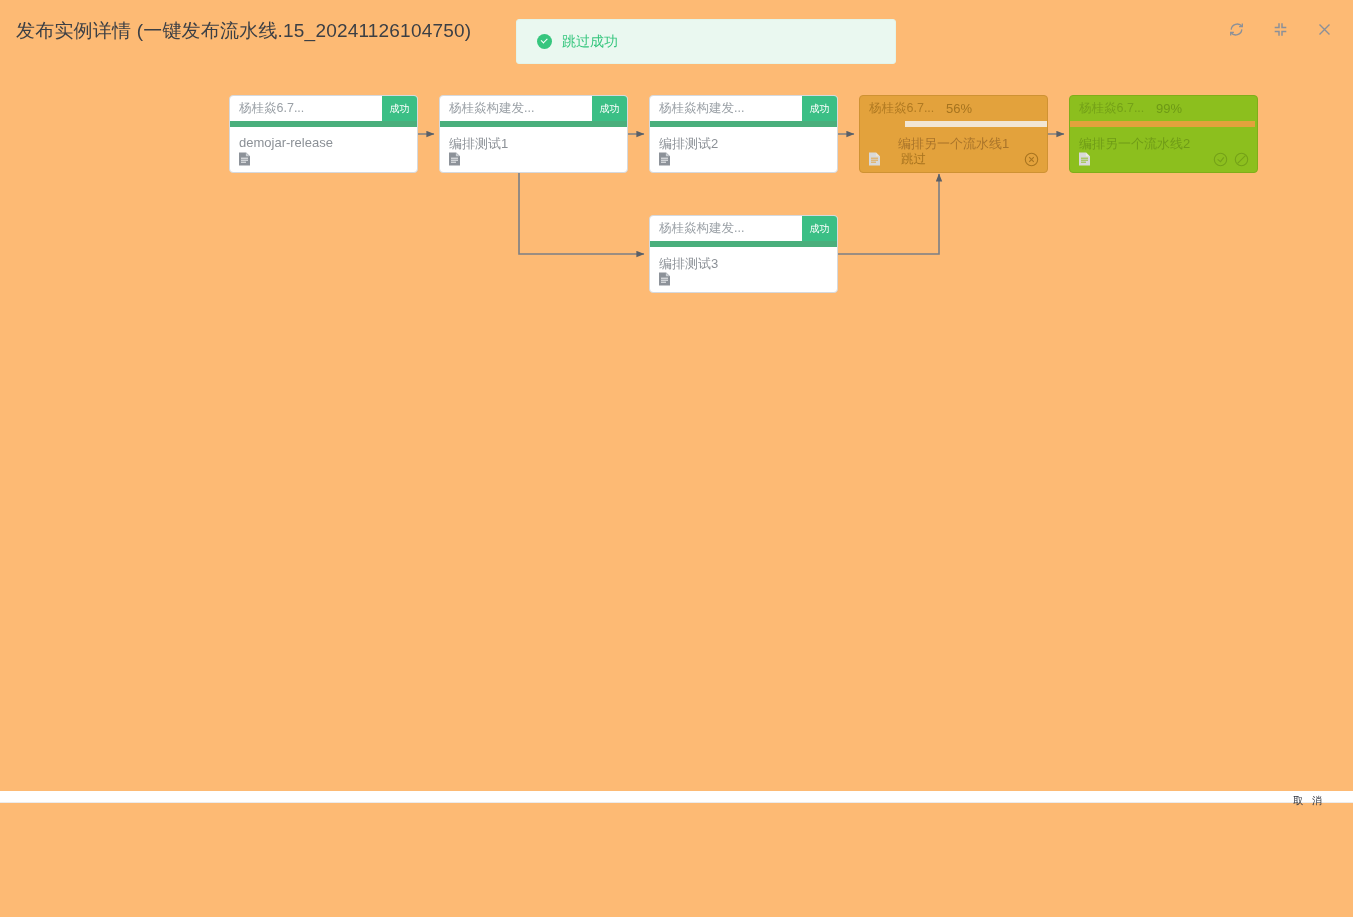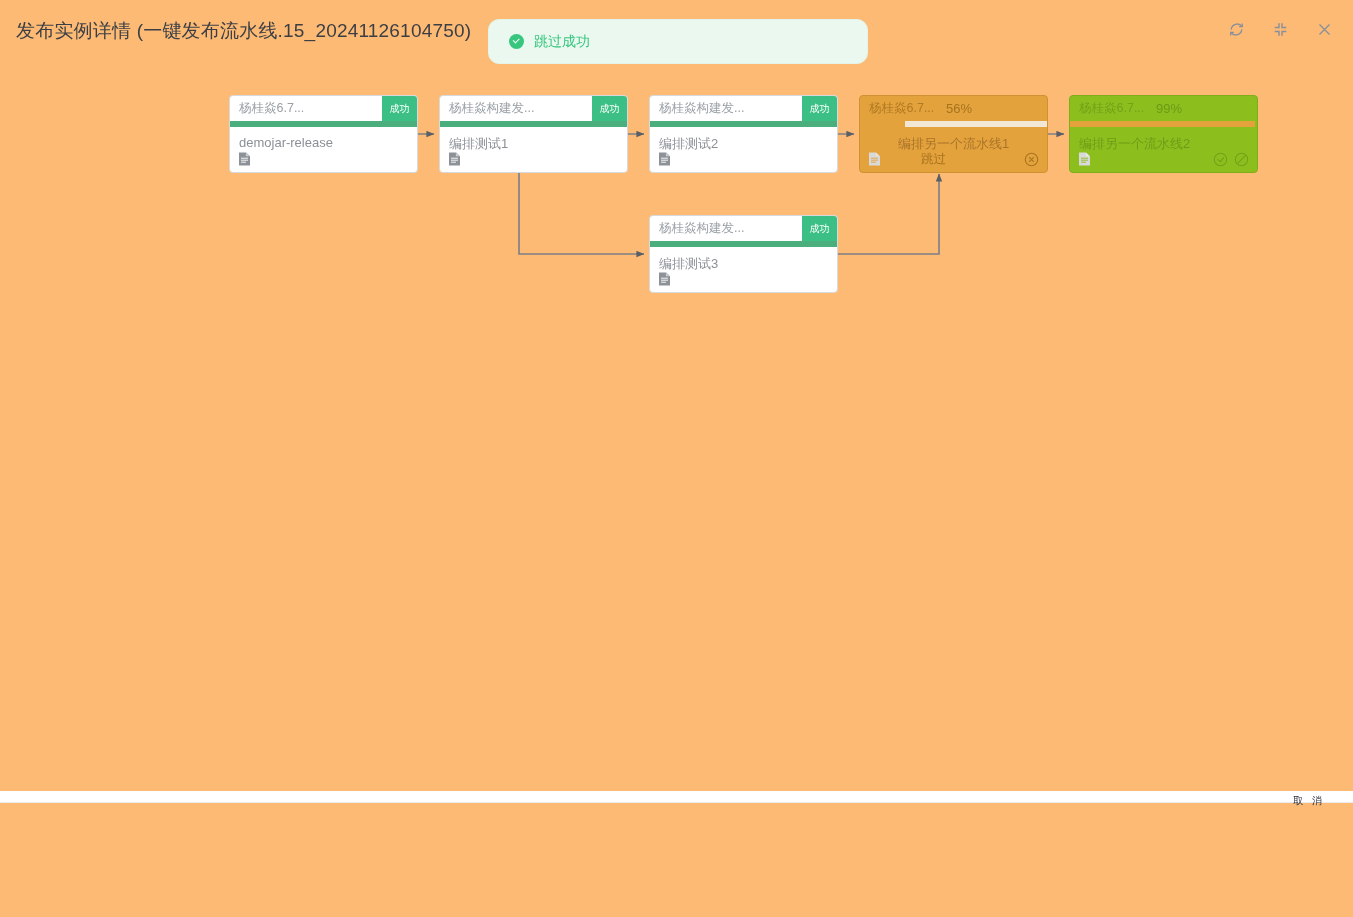--- a/index.html
+++ b/index.html
@@ -14,24 +14,24 @@
   .app { position: relative; width: 1353px; height: 917px; background:#fdba74; }
 
   
   .page-title {
     position: absolute; left: 16px; top: 18px;
     font-size: 19px; color: #3b3f45; letter-spacing: .2px;
     white-space: nowrap;
   }
 
   .alert {
-    position: absolute; left: 488px; top: 19px;
+    position: absolute; left: 516px; top: 19px;
     width: 380px; height: 45px;
     background: #eaf8f0; border: 1px solid #e3f5ea;
-    border-radius: 11px;
+    border-radius: 3px;
     display: flex; align-items: center; padding-left: 20px;
   }
   .alert-icon {
     width: 15px; height: 15px; border-radius: 50%;
     background: #36c67e; position: relative; flex: none;
   }
   .alert-icon::after {
     content: ""; position: absolute; left: 4px; top: 3.5px;
     width: 5px; height: 2.5px;
     border-left: 1.6px solid #fff; border-bottom: 1.6px solid #fff;
@@ -87,21 +87,21 @@
   .node-body {
     padding: 8px 9px 0 9px;
     font-size: 13px; color: #8b9096;
     white-space: nowrap; overflow: hidden;
   }
   .node-foot {
     position: absolute; left: 0; right: 0; bottom: 4px; height: 18px;
     display: flex; align-items: center; padding: 0 8px;
   }
   .doc-icon { width: 13px; height: 14px; flex: none; }
-  .foot-label { margin-left: 40px; font-size: 12.5px; color: #7a7a7a; }
+  .foot-label { margin-left: 20px; font-size: 12.5px; color: #7a7a7a; }
   .foot-actions { margin-left: auto; display: flex; gap: 6px; align-items: center; }
   .circ-icon { width: 15px; height: 15px; }
 
   
   .node.running { background: #e3a23c; border-color: #cf9233; }
   .node.running .node-head { color: #b07a22; }
   .node.running .node-body { color: #a9742a; text-align: center; }
   .node.running .bar { background: #e3a23c; }
   .node.running .pct { color: #a6741f; left: 86px; }
   .node.running .foot-label { color: #a8741f; }

